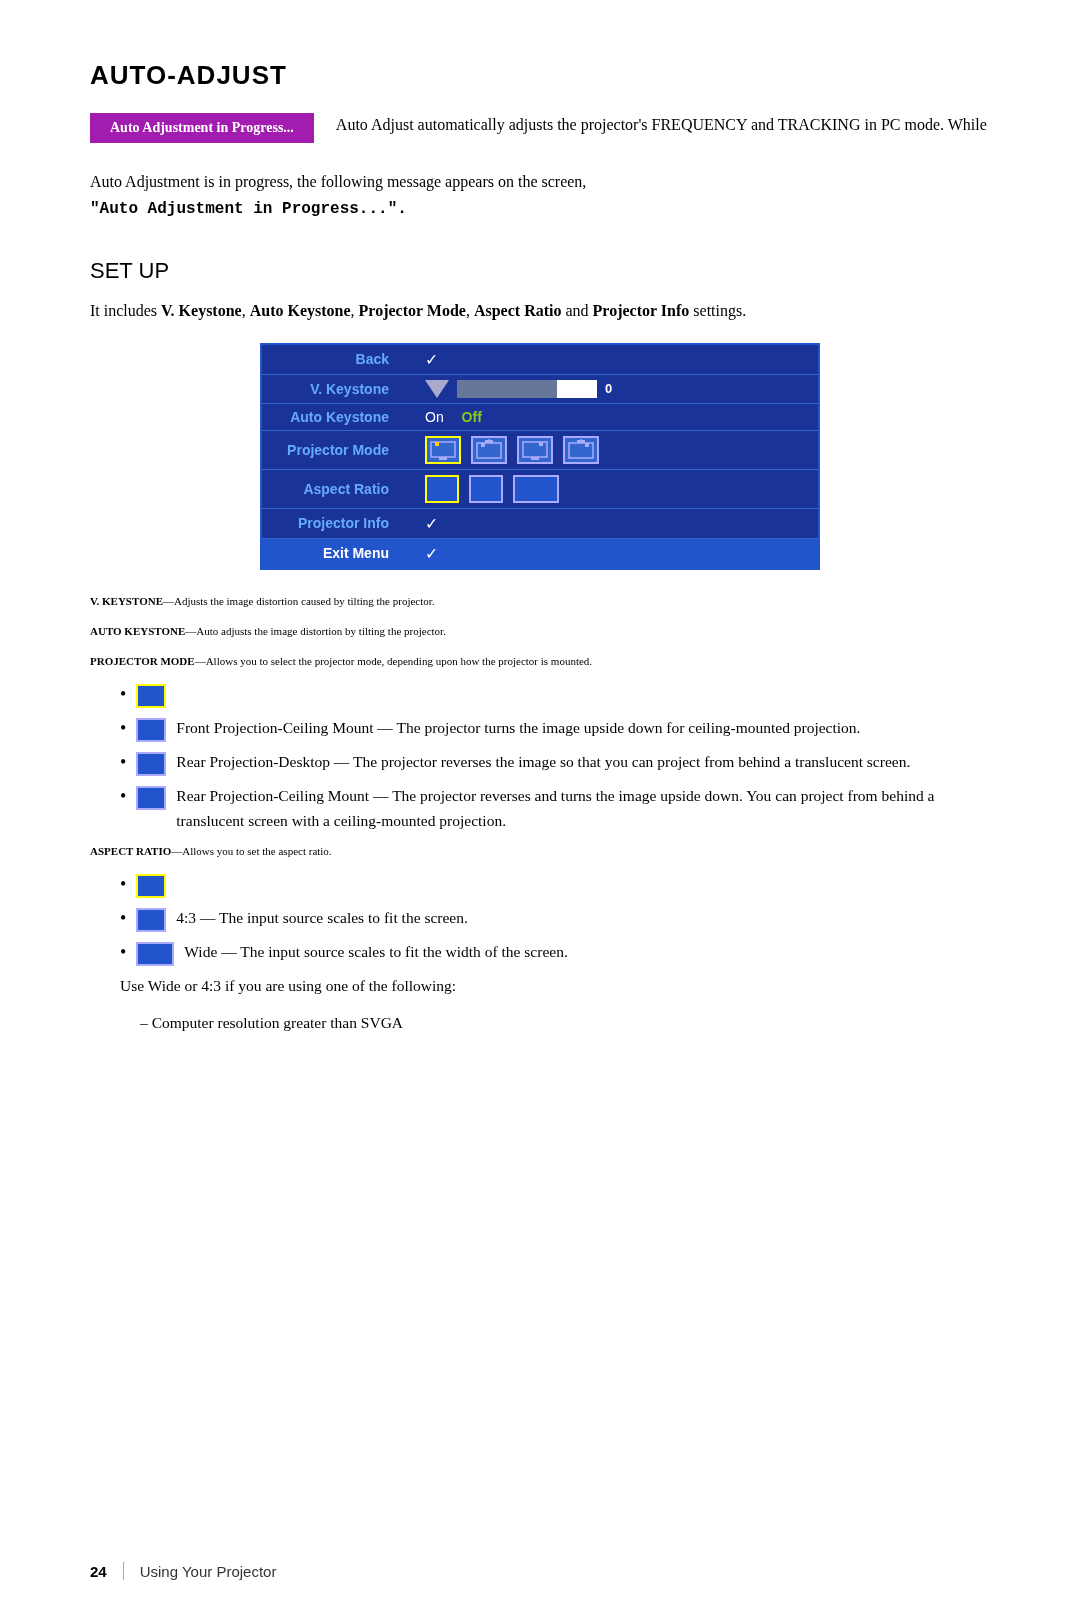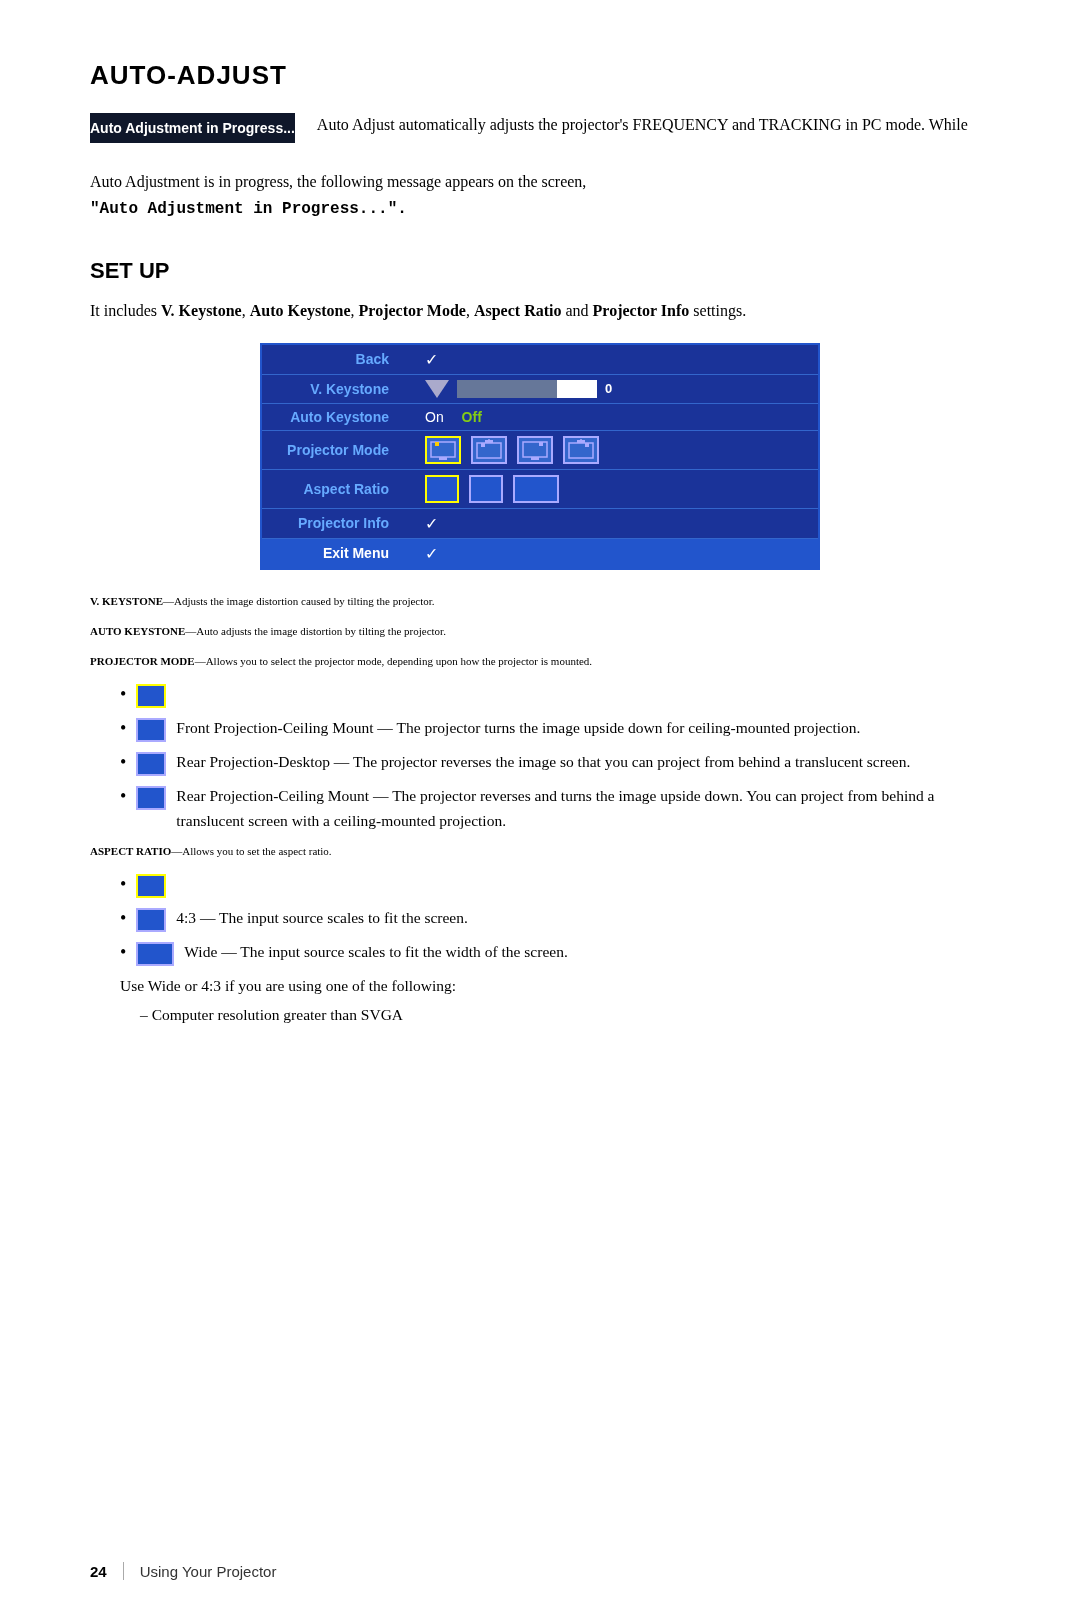--- a/index.html
+++ b/index.html
@@ -19,34 +19,34 @@
       font-weight: 900;
       letter-spacing: 1px;
       text-transform: uppercase;
       margin-bottom: 22px;
       color: #000;
     }
 
     h2.sub-title {
       font-family: Arial, Helvetica, sans-serif;
       font-size: 22px;
-      font-weight: 700;
+      font-weight: 400;
       text-transform: uppercase;
       margin-bottom: 14px;
       margin-top: 36px;
       color: #000;
     }
 
     .auto-adjust-banner {
-      background-color: #0f172a;
-      color: #ffffff;
-      font-family: Liberation Sans, sans-serif;
+      background-color: #a21caf;
+      color: #ffffff;
+      font-family: Liberation Serif, serif;
       font-size: 14px;
       font-weight: bold;
-      padding: 7px 0;
+      padding: 7px 20px;
       display: inline-block;
       margin-bottom: 10px;
     }
 
     .auto-adjust-intro {
       display: flex;
       align-items: flex-start;
       gap: 22px;
       margin-bottom: 16px;
     }
@@ -256,21 +256,21 @@
       border: 2px solid #ffff00;
     }
 
     .sub-note {
       margin: 4px 0 4px 30px;
       font-size: 15.5px;
       line-height: 1.6;
     }
 
     .sub-list {
-      margin: 4px 0 4px 50px;
+      margin: 12px 0 4px 50px;
       font-size: 15.5px;
       line-height: 1.6;
     }
 
     
     .page-footer {
       position: absolute;
       bottom: 40px;
       left: 0;
       right: 0;

